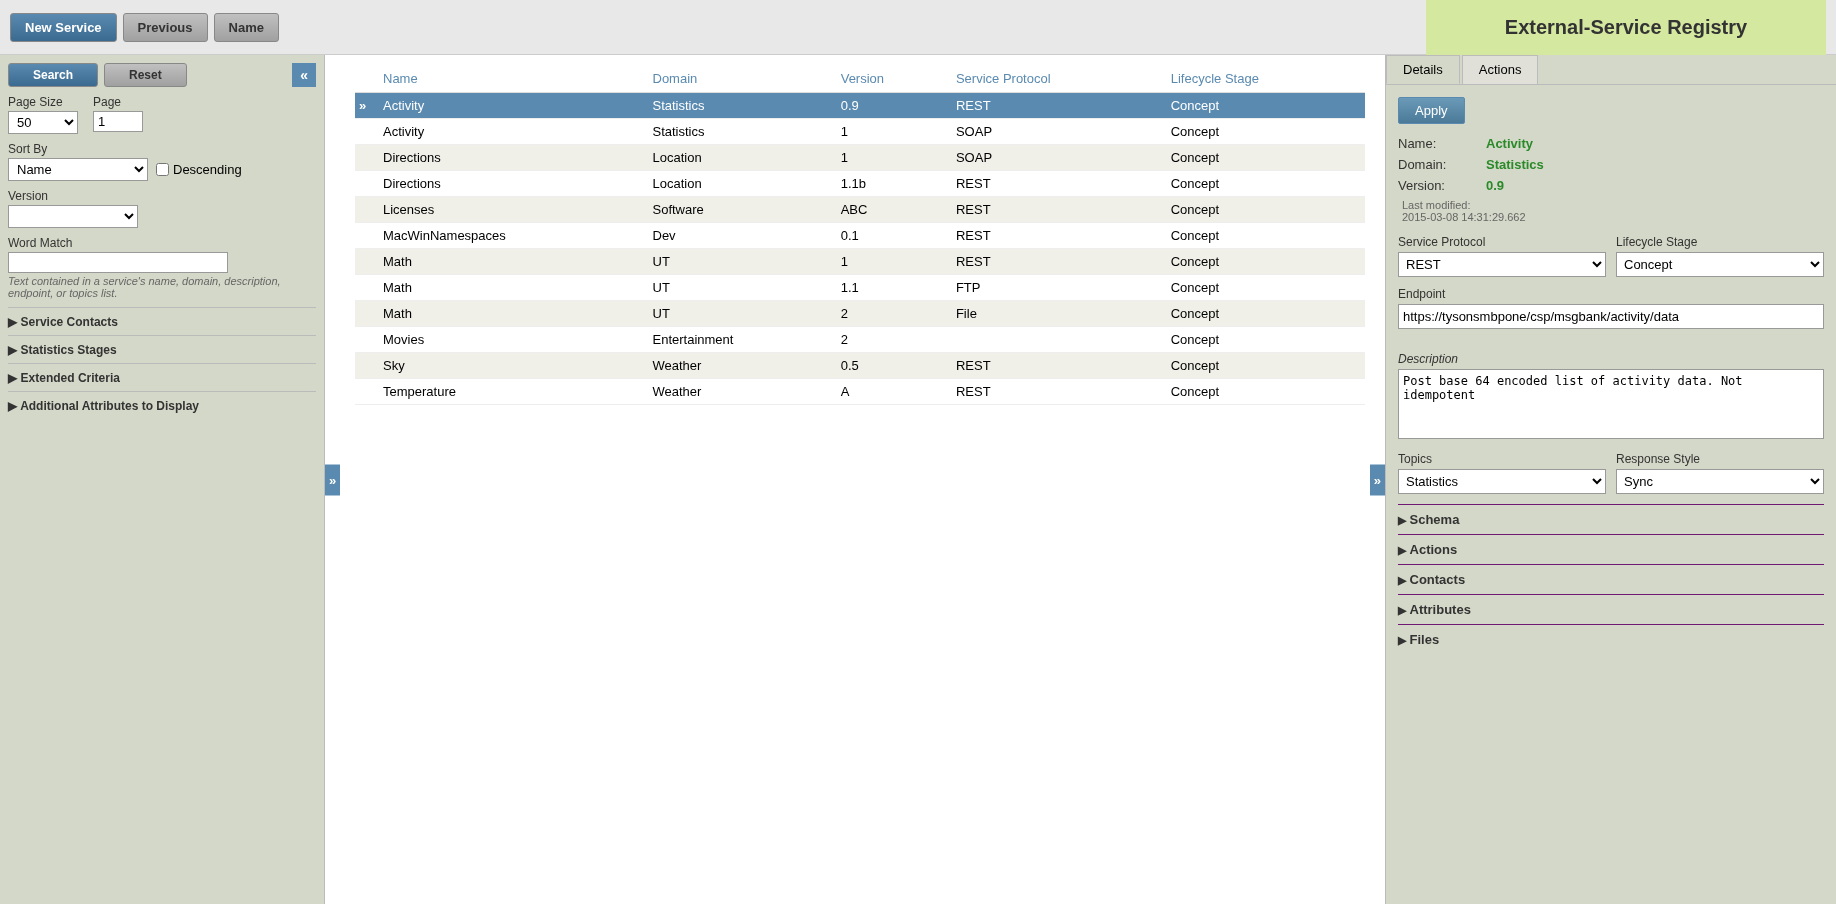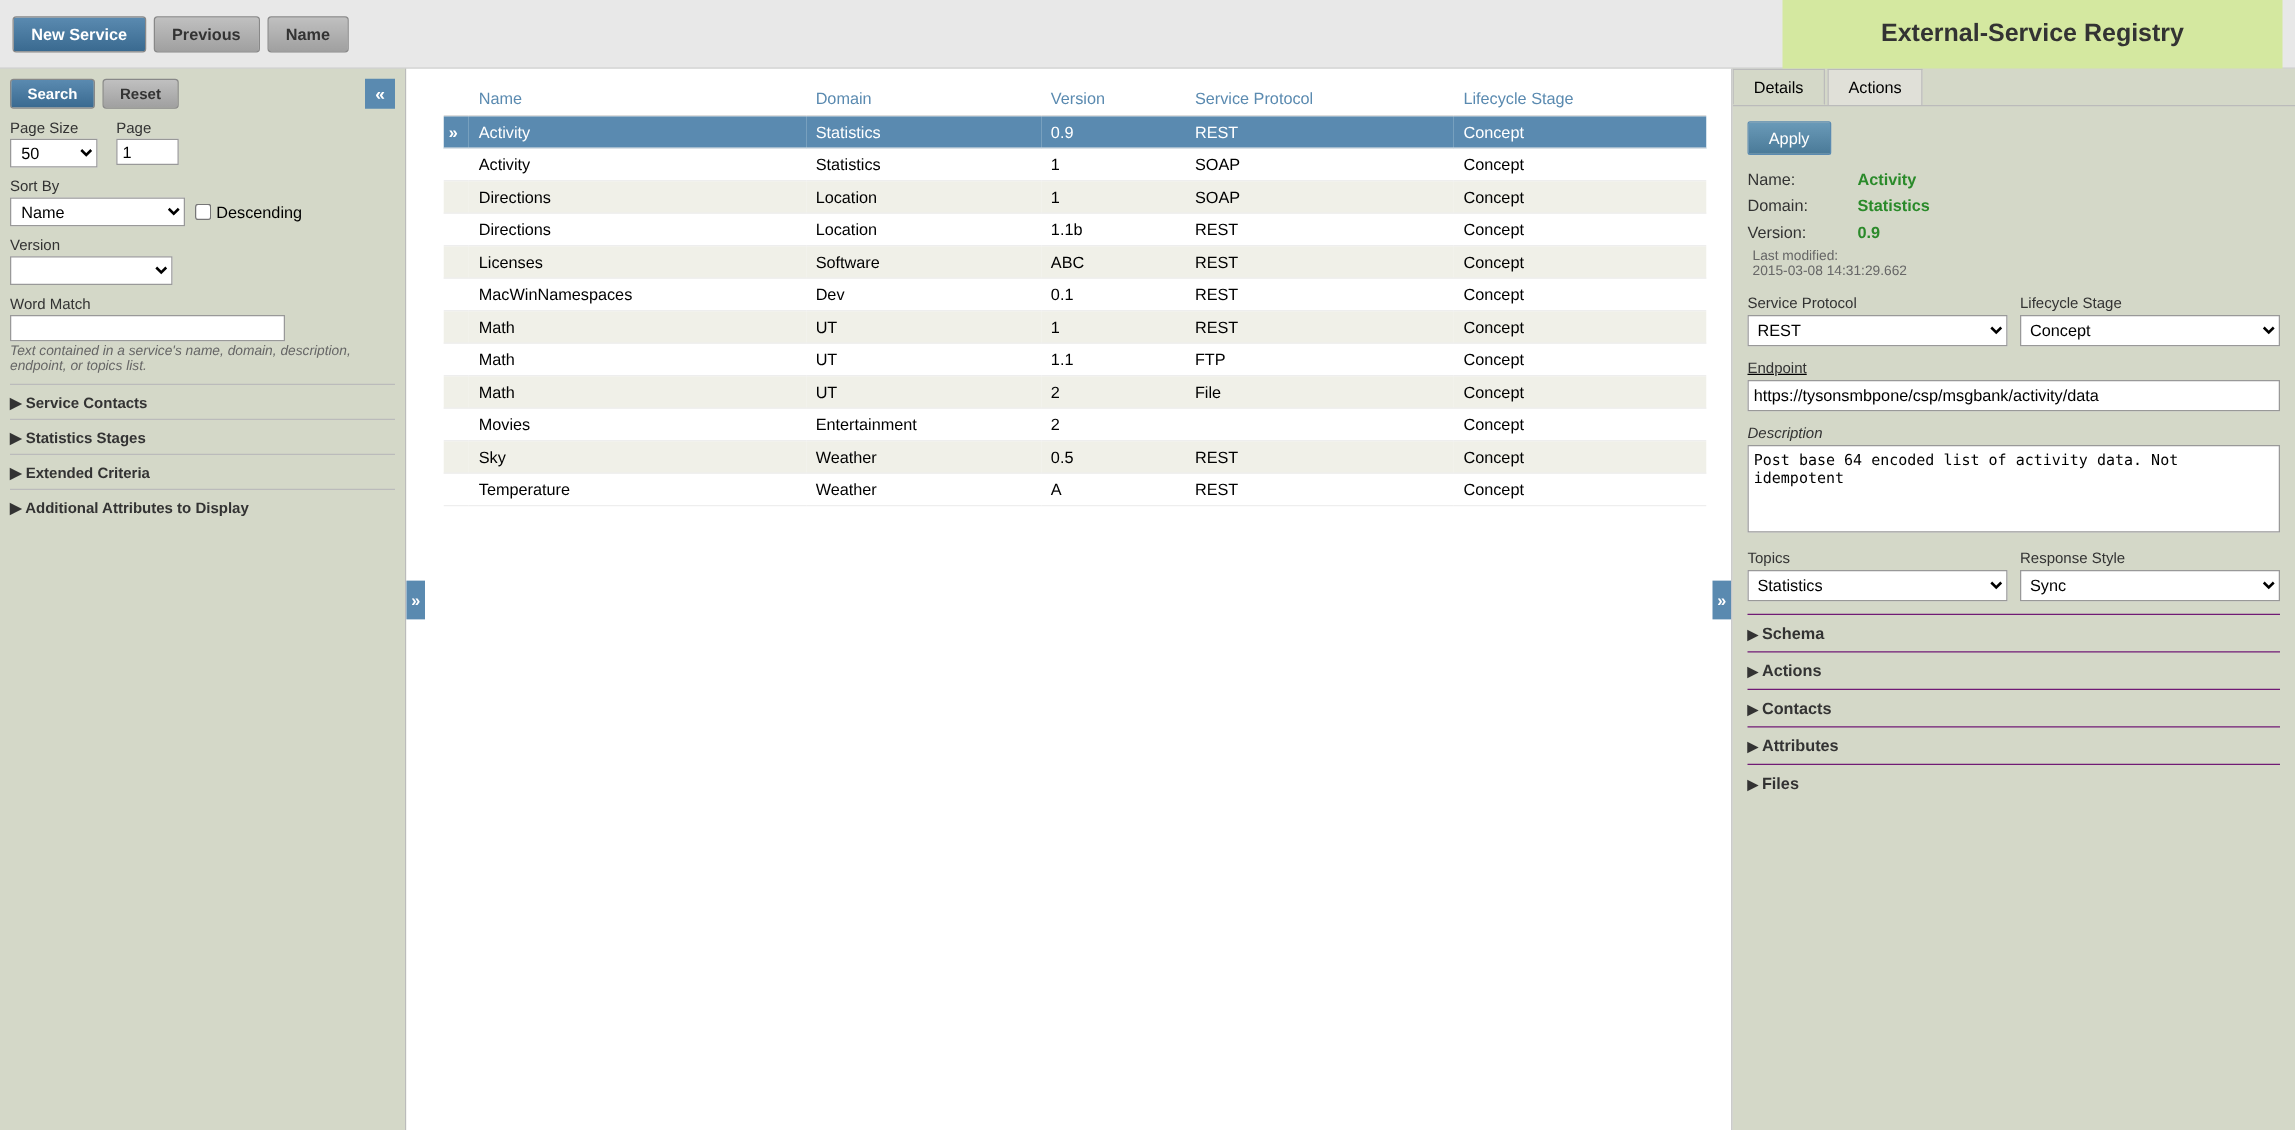--- a/index.html
+++ b/index.html
@@ -4,21 +4,21 @@
   <style>
     * { box-sizing: border-box; margin: 0; padding: 0; font-family: Arial, sans-serif; font-size: 13px; }
     body { background: #d4d8c8; width: 1836px; min-height: 904px; }
 
     
     .header { display: flex; align-items: center; background: #e8e8e8; border-bottom: 1px solid #ccc; padding: 8px 10px; height: 55px; }
     .header-title { margin-left: auto; font-size: 20px; font-weight: bold; color: #333; background: #d4e8a0; padding: 8px 30px; height: 55px; display: flex; align-items: center; min-width: 400px; justify-content: center; }
 
     .btn { padding: 6px 14px; border: 1px solid #888; background: linear-gradient(to bottom, #5a8ab0, #3a6a90); color: white; cursor: pointer; border-radius: 3px; font-size: 13px; font-weight: bold; }
     .btn-gray { background: linear-gradient(to bottom, #c0c0c0, #a0a0a0); color: #333; }
-    .btn-small { padding: 4px 13px; font-size: 12px; }
+    .btn-small { padding: 4px 24px; font-size: 12px; }
 
     
     .main { display: flex; height: calc(904px - 55px); }
 
     
     .sidebar { width: 325px; background: #d4d8c8; padding: 8px; border-right: 1px solid #bbb; overflow-y: auto; flex-shrink: 0; }
     .sidebar-controls { display: flex; gap: 6px; margin-bottom: 8px; align-items: center; }
     .sidebar-toggle { background: #5a8ab0; color: white; border: none; padding: 4px 8px; cursor: pointer; font-weight: bold; font-size: 14px; margin-left: auto; }
 
     .form-row { margin-bottom: 8px; }
@@ -65,21 +65,21 @@
     .detail-field { display: flex; align-items: baseline; margin-bottom: 6px; }
     .detail-field-label { color: #333; font-weight: normal; min-width: 80px; }
     .detail-field-value { color: #2a8a2a; font-weight: bold; font-size: 13px; }
     .detail-field-value.gray { color: #666; font-size: 11px; font-weight: normal; }
 
     .form-grid { display: grid; grid-template-columns: 1fr 1fr; gap: 10px; margin-bottom: 10px; }
     .form-field { display: flex; flex-direction: column; gap: 3px; }
     .form-field label { font-size: 12px; color: #333; }
     .form-field select { width: 100%; border: 1px solid #999; padding: 3px; background: white; }
 
-    .endpoint-field { margin-bottom: 10px; text-decoration: underline; }
+    .endpoint-field { margin-bottom: 23px; }
     .endpoint-field label { display: block; font-size: 12px; color: #333; margin-bottom: 3px; }
     .endpoint-field input { width: 100%; border: 1px solid #999; padding: 4px; background: white; }
 
     .description-field { margin-bottom: 10px; }
     .description-field label { display: block; font-size: 12px; color: #333; margin-bottom: 3px; font-style: italic; }
     .description-field textarea { width: 100%; border: 1px solid #999; padding: 4px; background: white; font-family: monospace; font-size: 12px; resize: none; height: 70px; }
 
     .topics-row { display: grid; grid-template-columns: 1fr 1fr; gap: 10px; margin-bottom: 10px; }
     .topics-row .form-field select { width: 100%; }
 

